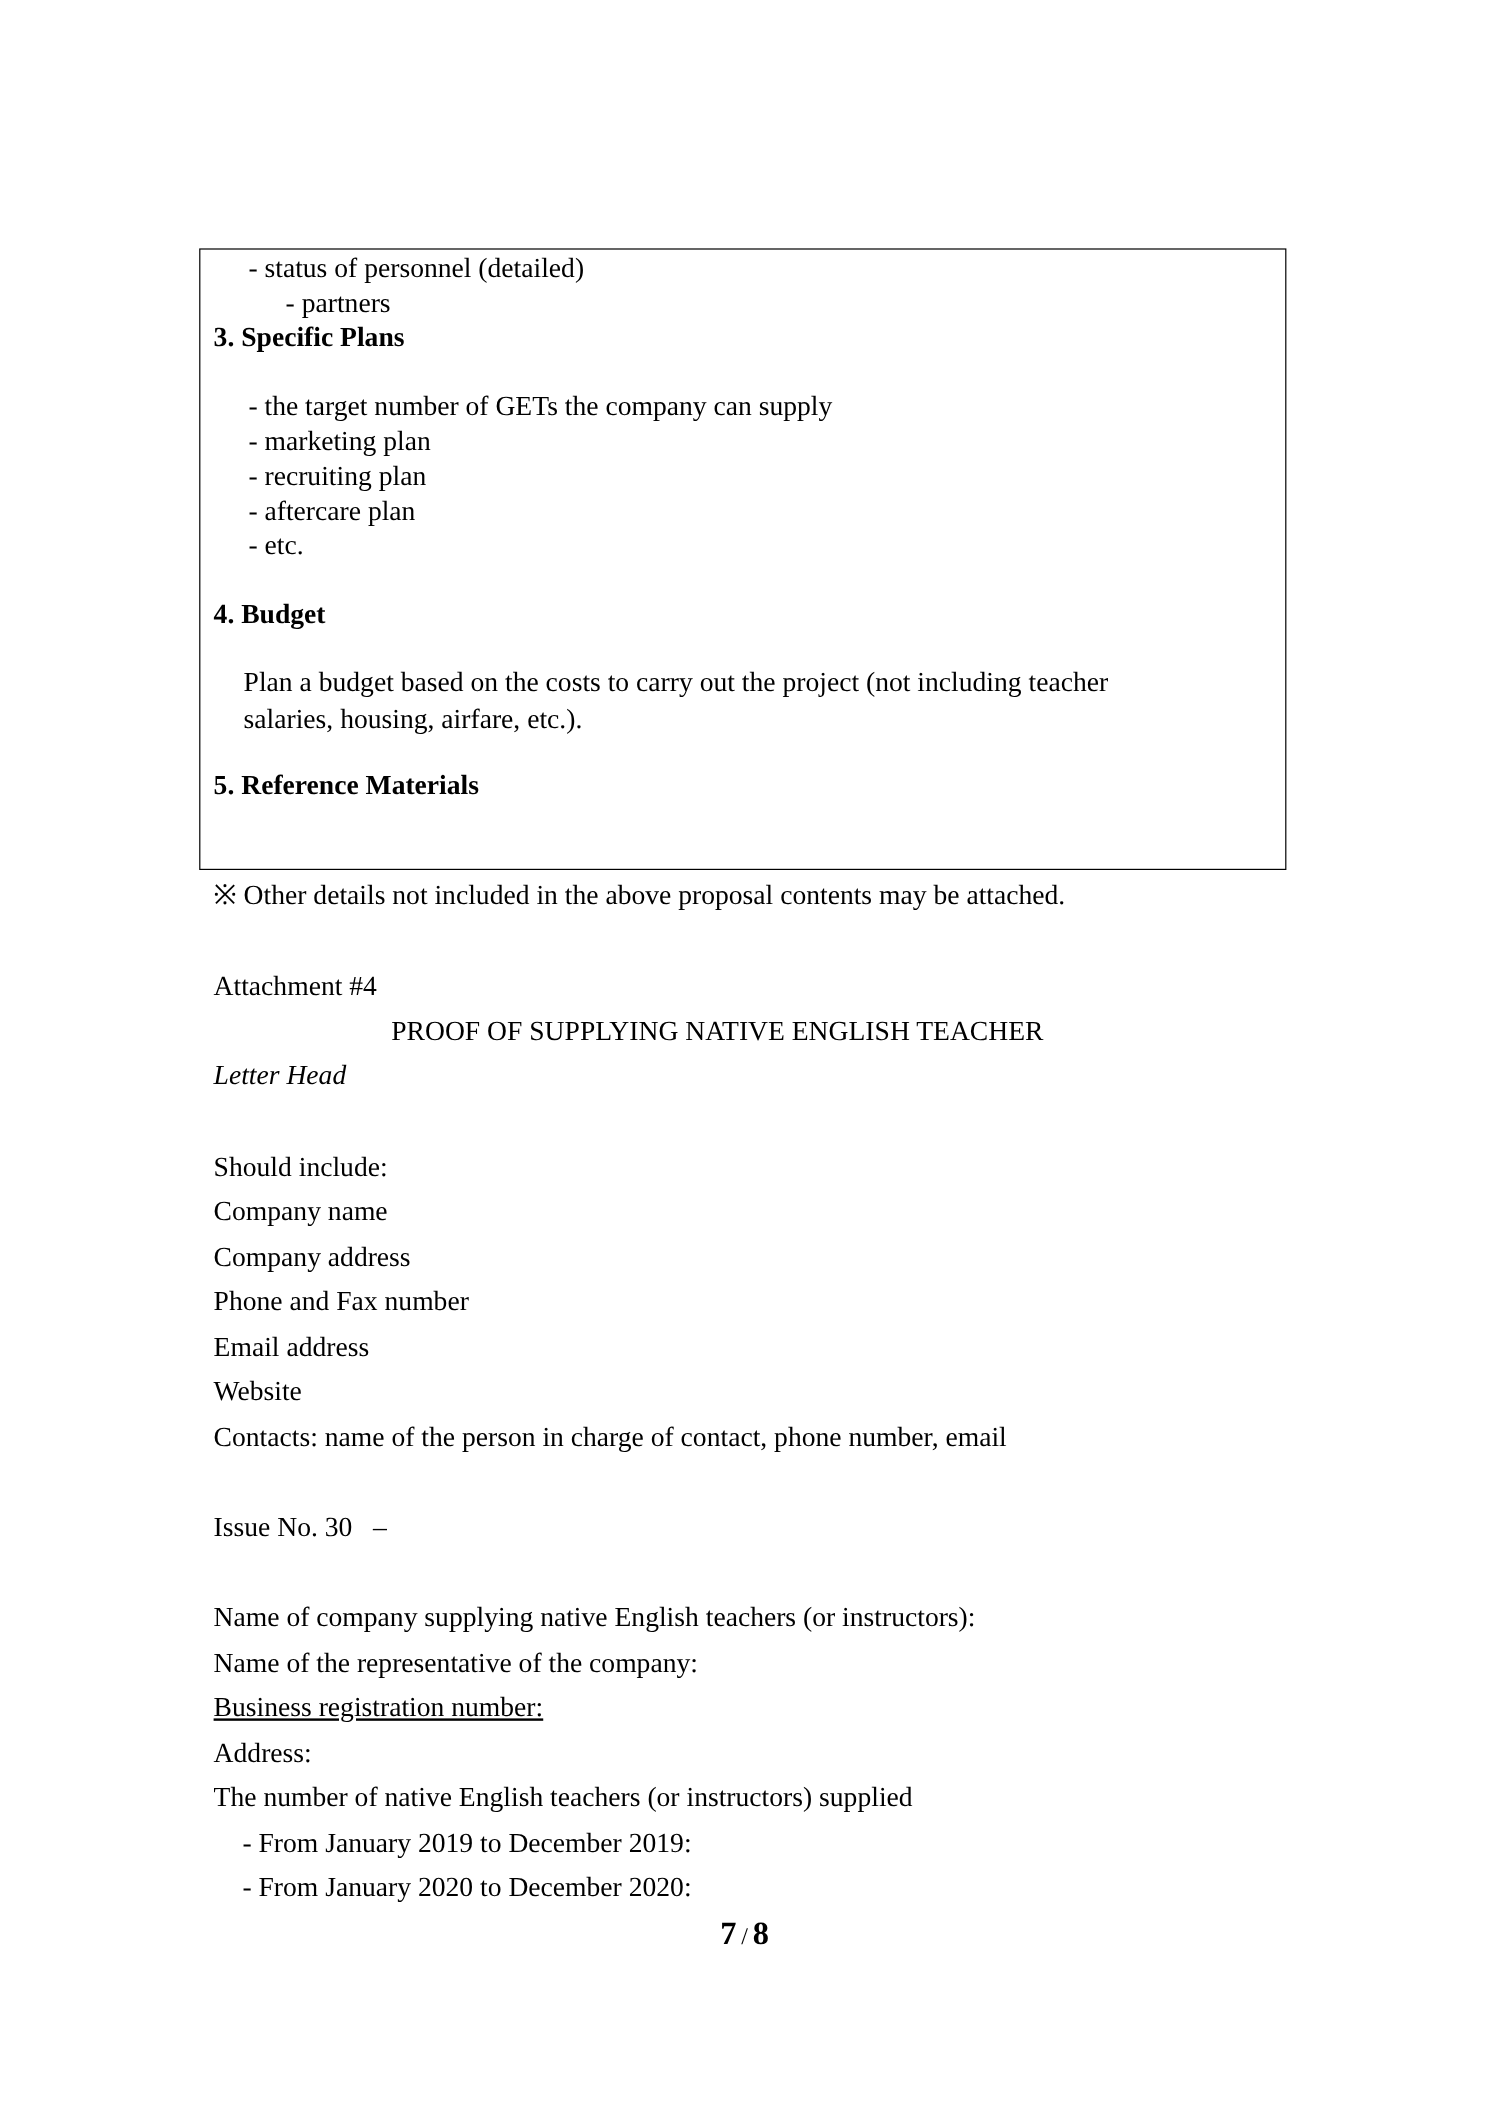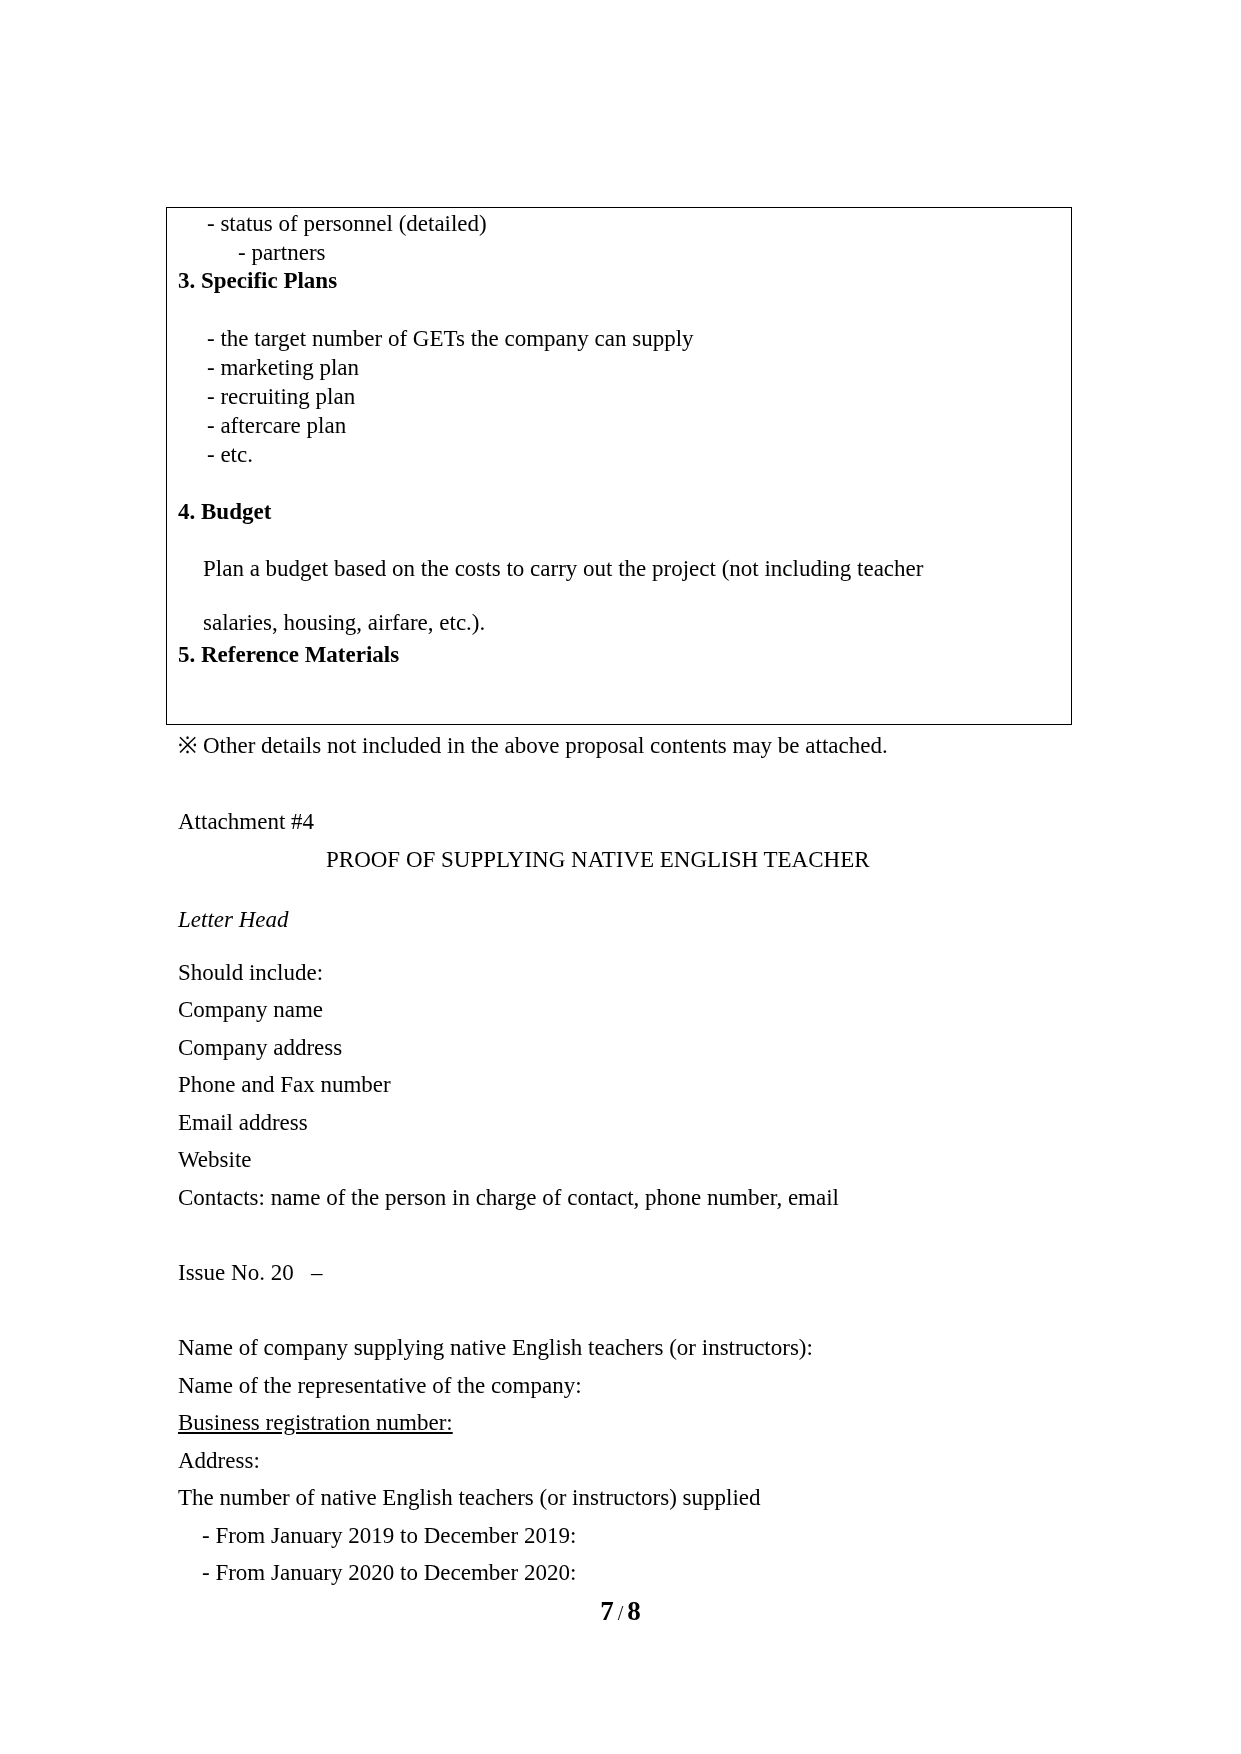--- a/index.html
+++ b/index.html
@@ -27,39 +27,39 @@
 <div class="abs b" style="left:178px; top:269px;">3. Specific Plans</div>
 
 <div class="abs" style="left:207px; top:327px;">- the target number of GETs the company can supply</div>
 <div class="abs" style="left:207px; top:356px;">- marketing plan</div>
 <div class="abs" style="left:207px; top:385px;">- recruiting plan</div>
 <div class="abs" style="left:207px; top:414px;">- aftercare plan</div>
 <div class="abs" style="left:207px; top:443px;">- etc.</div>
 
 <div class="abs b" style="left:178px; top:500px;">4. Budget</div>
 <div class="abs" style="left:203px; top:557px;">Plan a budget based on the costs to carry out the project (not including teacher</div>
-<div class="abs" style="left:203px; top:611px;">salaries, housing, airfare, etc.).</div>
+<div class="abs" style="left:203px; top:588px;">salaries, housing, airfare, etc.).</div>
 
 <div class="abs b" style="left:178px; top:643px;">5. Reference Materials</div>
 
 <div class="abs" style="left:178px; top:734px;">※ Other details not included in the above proposal contents may be attached.</div>
 
 <div class="abs" style="left:178px; top:810px;">Attachment #4</div>
 <div class="abs" style="left:326px; top:848px;">PROOF OF SUPPLYING NATIVE ENGLISH TEACHER</div>
 
-<div class="abs i" style="left:178px; top:908px;">Letter Head</div>
+<div class="abs i" style="left:178px; top:884px;">Letter Head</div>
 <div class="abs" style="left:178px; top:961px;">Should include:</div>
 <div class="abs" style="left:178px; top:998px;">Company name</div>
 <div class="abs" style="left:178px; top:1036px;">Company address</div>
 <div class="abs" style="left:178px; top:1073px;">Phone and Fax number</div>
 <div class="abs" style="left:178px; top:1111px;">Email address</div>
 <div class="abs" style="left:178px; top:1148px;">Website</div>
 <div class="abs" style="left:178px; top:1186px;">Contacts: name of the person in charge of contact, phone number, email</div>
 
-<div class="abs" style="left:178px; top:1261px; white-space: pre;">Issue No. 20   –</div>
+<div class="abs" style="left:178px; top:1261px; white-space: pre;">Issue No. 30   –</div>
 
 <div class="abs" style="left:178px; top:1336px;">Name of company supplying native English teachers (or instructors):</div>
 <div class="abs" style="left:178px; top:1374px;">Name of the representative of the company:</div>
 <div class="abs" style="left:178px; top:1411px;text-decoration:underline;">Business registration number:</div>
 <div class="abs" style="left:178px; top:1449px;">Address:</div>
 <div class="abs" style="left:178px; top:1486px;font-family:Liberation Serif, serif;">The number of native English teachers (or instructors) supplied</div>
 <div class="abs" style="left:202px; top:1524px;">- From January 2019 to December 2019:</div>
 <div class="abs" style="left:202px; top:1561px;">- From January 2020 to December 2020:</div>
 
 <div class="pg">

